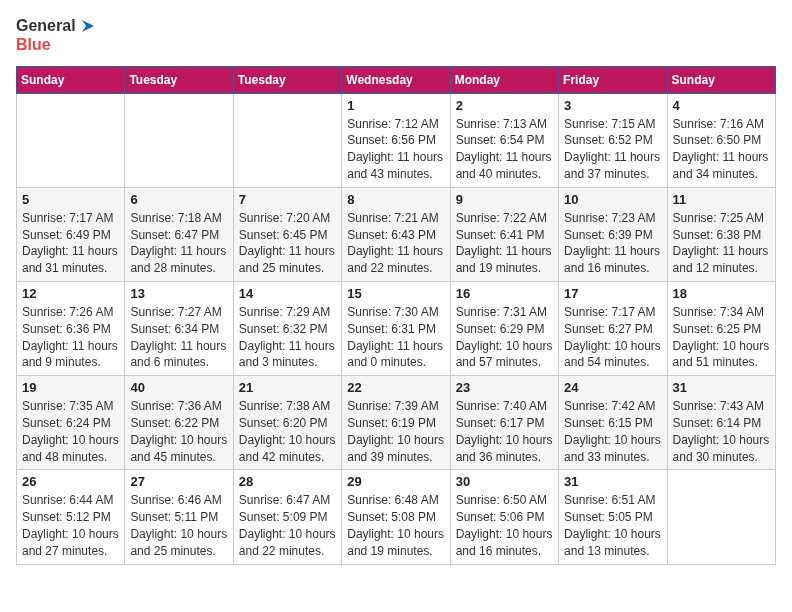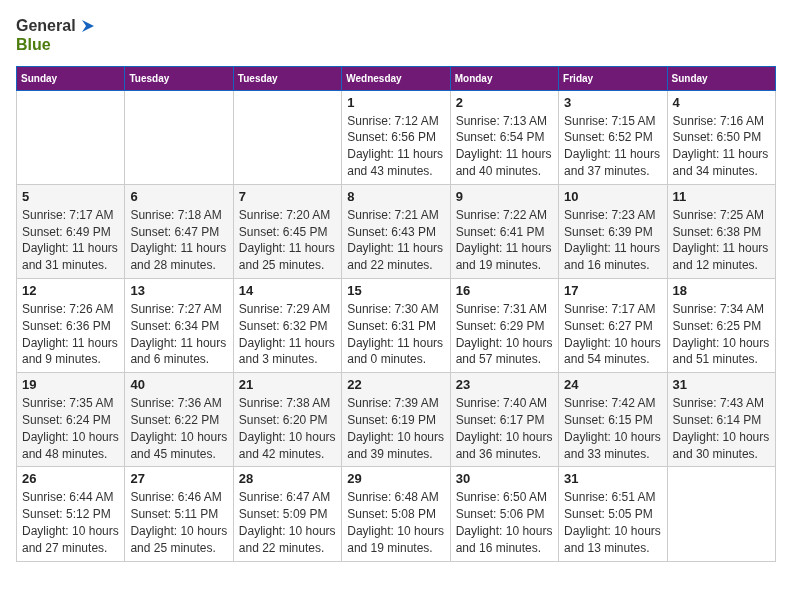--- a/index.html
+++ b/index.html
@@ -32,25 +32,25 @@
     .location-title {
       font-size: 16px;
       color: #444;
     }
     table {
       width: 100%;
       border-collapse: collapse;
       font-size: 11px;
     }
     th {
-      background-color: #701a75;
+      background-color: #be185d;
       color: #fff;
       padding: 6px 4px;
       text-align: left;
-      font-size: 10px;
+      font-size: 12px;
       font-weight: bold;
       border: 1px solid #1565c0;
     }
     td {
       border: 1px solid #ccc;
       vertical-align: top;
       padding: 4px 5px;
       width: 108px;
       min-height: 80px;
       height: 85px;
@@ -80,21 +80,21 @@
 
 <div class="header">
   <div class="logo">
   <div style="display:flex;flex-direction:column;line-height:1.1;">
     <div style="display:flex;align-items:center;gap:2px;">
       <span style="font-size:16px;font-weight:bold;color:#333;">General</span>
       <svg width="20" height="20" viewBox="0 0 20 20">
         <polygon points="4,4 16,10 4,16 8,10" fill="#1565c0"></polygon>
       </svg>
     </div>
-    <span style="font-size:16px;font-weight:bold;color:#4d7c0f;">Blue</span>
+    <span style="font-size:16px;font-weight:bold;color:#ef4444;">Blue</span>
   </div>
 </div>
   <div class="title-area">
     <div class="month-title"></div>
     <div class="location-title"></div>
   </div>
 </div>
 
 <table>
   <thead>

